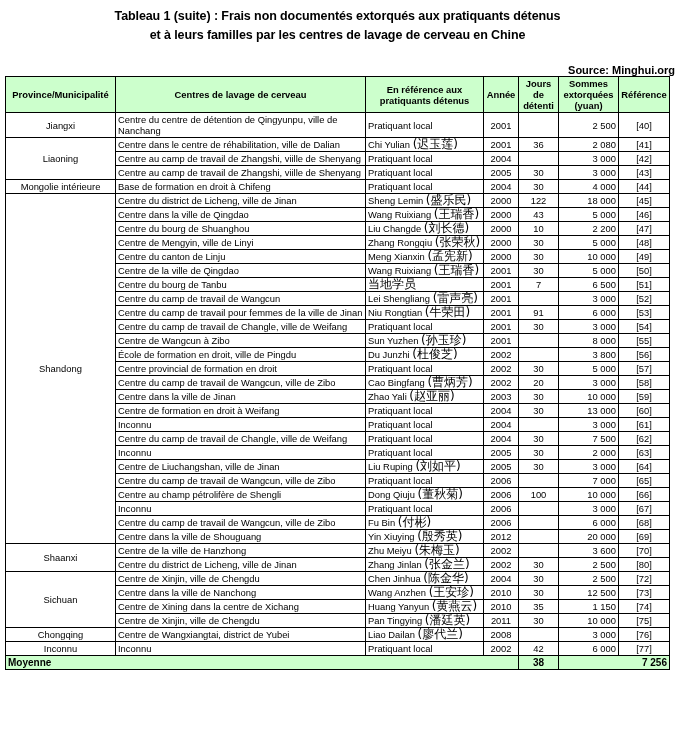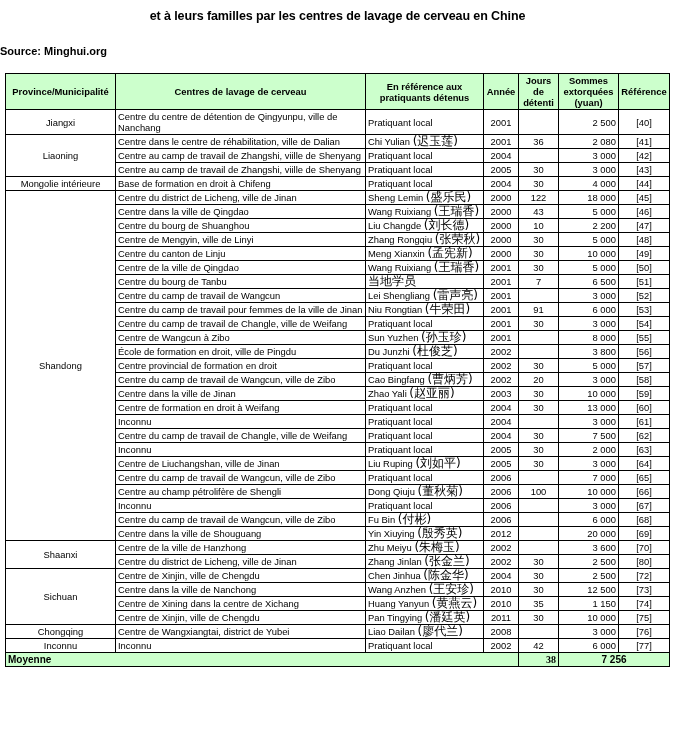--- a/index.html
+++ b/index.html
@@ -24,25 +24,25 @@
     text-align: center;
     padding-top: 7px;
   }
   .title-line {
     font-size: 12.5px;
     font-weight: bold;
     line-height: 19px;
     letter-spacing: -0.1px;
   }
   .source-line {
-    text-align: left;
+    text-align: right;
     font-size: 11px;
     font-weight: bold;
     margin-top: 19px;
-    margin-bottom: 16px;
+    margin-bottom: 0;
   }
   table.data {
     border-collapse: collapse;
     margin: 0 auto;
     width: 664px;
     table-layout: fixed;
     border: 1px solid #000;
   }
   table.data th, table.data td {
     border: 1px solid #000000;
@@ -85,37 +85,37 @@
   }
   tr.avg td {
     background: #ccffcc;
     font-weight: bold;
     font-size: 10px;
   }
   tr.avg td.avg-label {
     text-align: left;
   }
   tr.avg td.avg-days {
+    text-align: center;
+  }
+  tr.avg td.avg-sum {
     text-align: right;
-    font-family: Liberation Serif, serif;
-  }
-  tr.avg td.avg-sum {
-    text-align: center;
   }
   .cjk {
     font-family: "DejaVu Sans", sans-serif;
     font-size: 12px;
   }
 </style>
 </head>
 <body>
 
 <div class="page">
 
   <div class="title-block">
+    <div class="title-line">Tableau 1 (suite) : Frais non documentés extorqués aux pratiquants détenus</div>
     <div class="title-line">et à leurs familles par les centres de lavage de cerveau en Chine</div>
   </div>
 
   <div class="source-line">Source: Minghui.org</div>
 
   <table class="data">
     <colgroup>
       <col style="width:110px">
       <col style="width:250px">
       <col style="width:118px">

